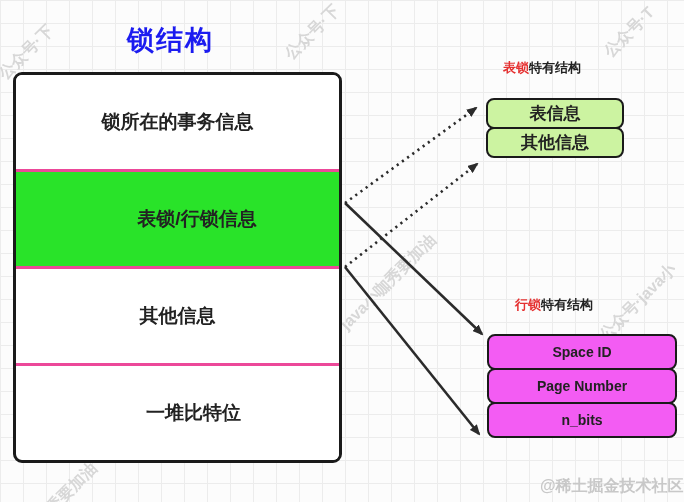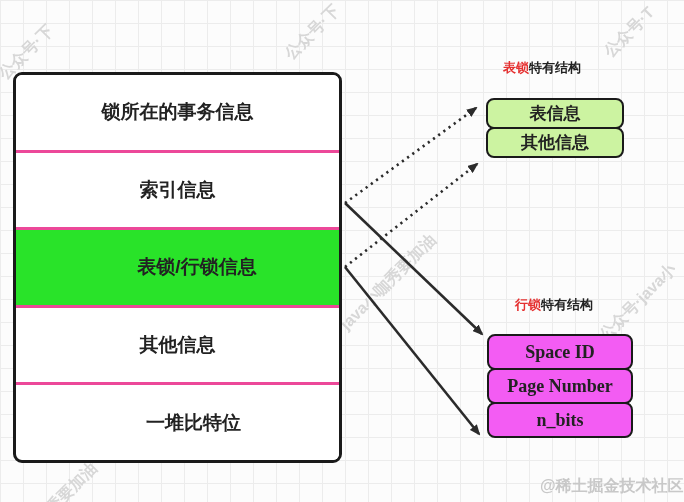--- a/index.html
+++ b/index.html
@@ -45,24 +45,24 @@
   .tl-box{
     box-sizing:border-box;width:138px;height:31px;margin-top:-2px;
     border:2.5px solid #1a1a1a;border-radius:8px;background:#ccf3a1;
     display:flex;align-items:center;justify-content:center;
     font-size:17px;font-weight:bold;color:#222;
   }
   .tl-box:first-child{margin-top:0;}
   
   .rl-boxes{position:absolute;left:487px;top:334px;width:170px;}
   .rl-box{
-    box-sizing:border-box;width:146px;height:36px;margin-top:-2px;
+    box-sizing:border-box;width:190px;height:36px;margin-top:-2px;
     border:2.5px solid #1a1a1a;border-radius:8px;background:#f35cf3;
     display:flex;align-items:center;justify-content:center;
-    font-size:18px;font-weight:bold;color:#222;font-family:Liberation Serif, serif;
+    font-size:14px;font-weight:bold;color:#222;
   }
   .rl-box:first-child{margin-top:0;}
   
   svg.arrows{position:absolute;left:0;top:0;pointer-events:none;}
   
   .wm{
     position:absolute;color:#d7d7d7;font-size:16px;font-weight:bold;
     white-space:nowrap;transform:rotate(-45deg);transform-origin:center;
     pointer-events:none;user-select:none;
   }
@@ -76,24 +76,24 @@
 
 <div class="canvas">
 
   <span class="wm" style="left:-8px;top:42px;">公众号·下</span>
   <span class="wm" style="left:278px;top:22px;">公众号·下</span>
   <span class="wm" style="left:598px;top:22px;">公众号·T</span>
   <span class="wm" style="left:325px;top:272px;">java小咖秀要加油</span>
   <span class="wm" style="left:588px;top:292px;">公众号·java小</span>
   <span class="wm" style="left:40px;top:478px;">秀要加油</span>
 
+  <div class="title">锁结构</div>
 
   <div class="main-table">
     <div class="main-row">锁所在的事务信息</div>
-    <div class="main-row">索引信息</div>
     <div class="main-row highlight">表锁/行锁信息</div>
     <div class="main-row">其他信息</div>
     <div class="main-row">一堆比特位</div>
   </div>
 
   <div class="sec-heading table-lock-heading"><span class="red">表锁</span><span>特有结构</span></div>
   <div class="tl-boxes">
     <div class="tl-box">表信息</div>
     <div class="tl-box">其他信息</div>
   </div>

